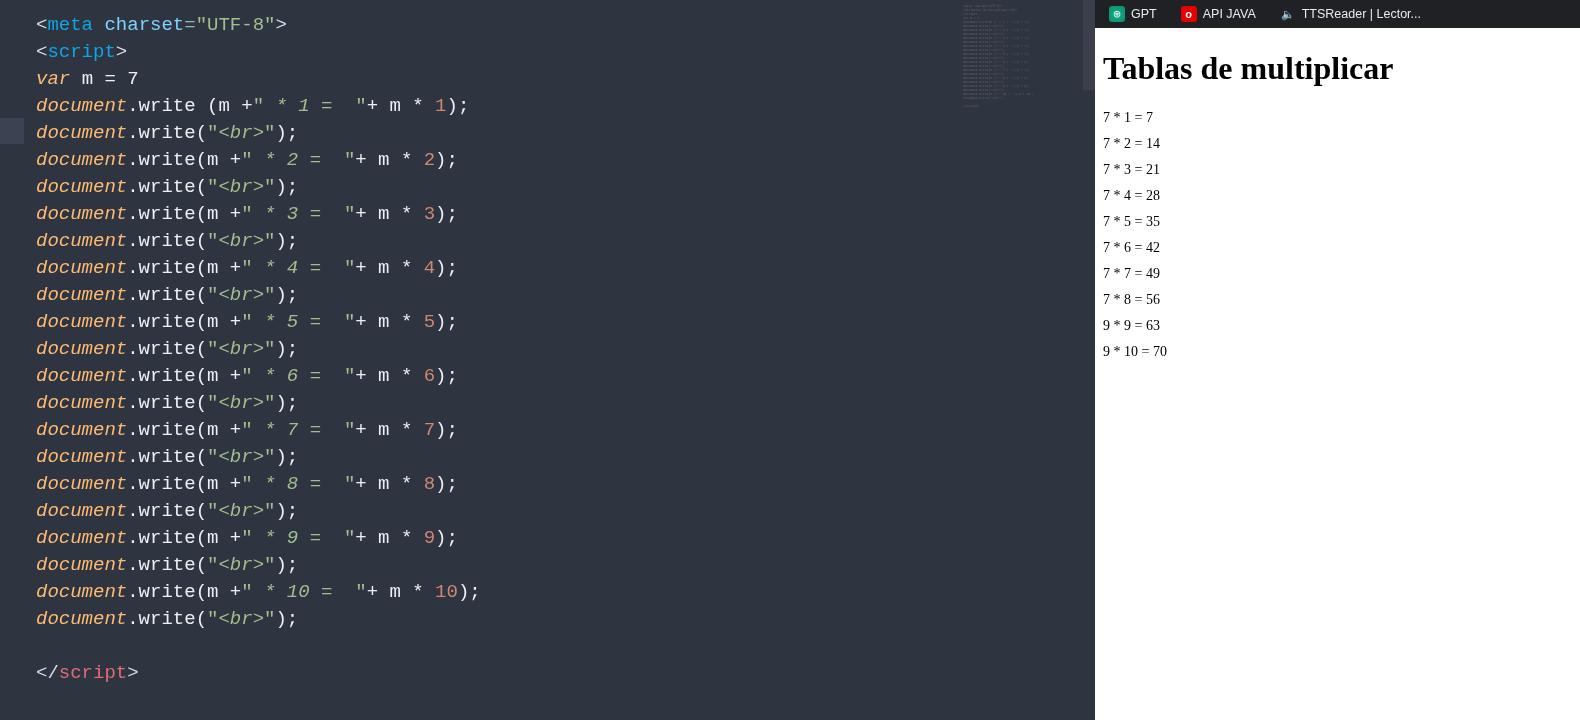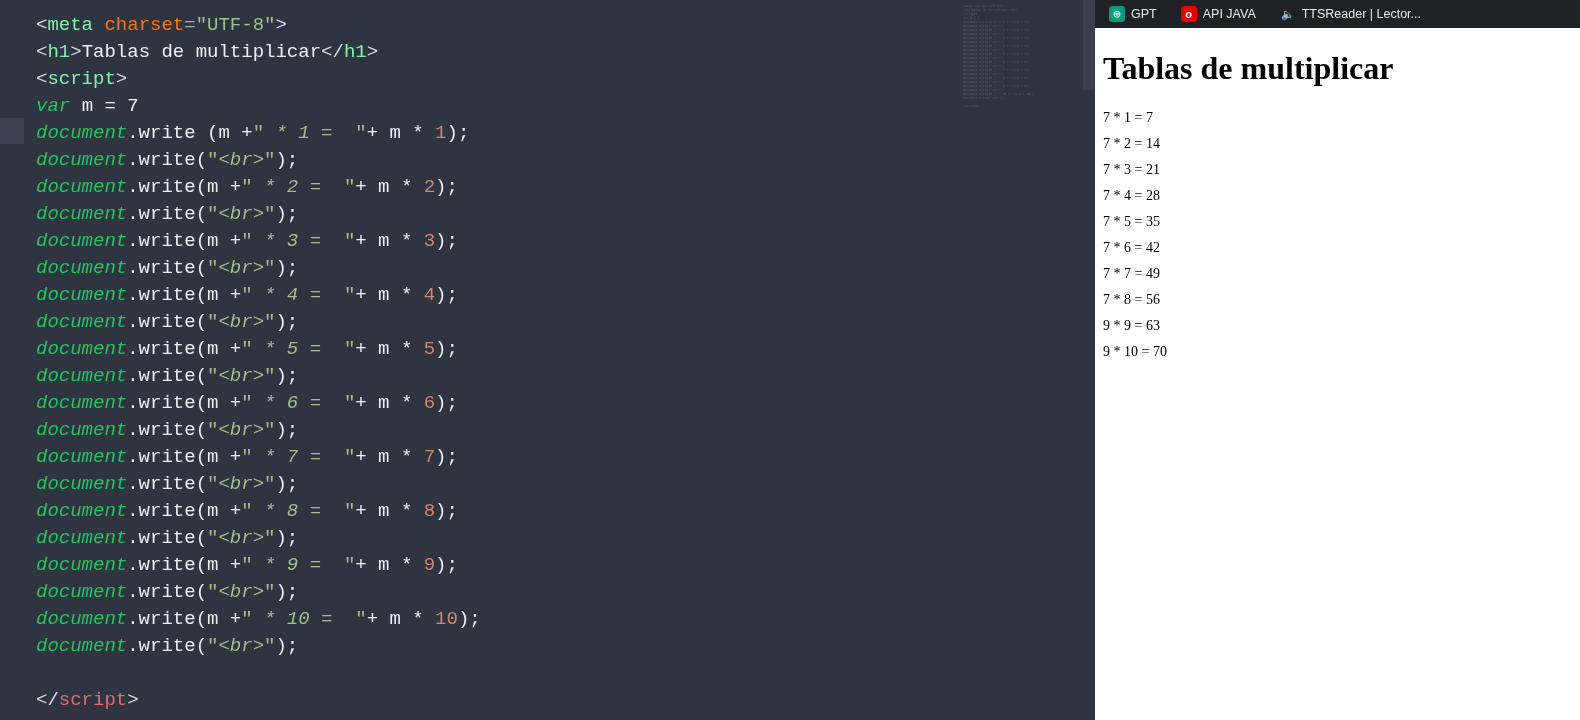--- a/index.html
+++ b/index.html
@@ -35,27 +35,27 @@
     pointer-events:none;
   }
   .scroll-slice {
     position:absolute; right:0; top:0; width:12px; height:720px;
     background:#2e3440;
   }
   .scroll-thumb {
     position:absolute; right:0; top:0; width:12px; height:90px;
     background:rgba(255,255,255,.06);
   } 
-  .code .tag { color:#86efac; font-style:normal; }
-  .code .attr{ color:#f97316; font-style:normal; }
+  .code .tag { color:#0ea5e9; font-style:normal; }
+  .code .attr{ color:#7dd3fc; font-style:normal; }
   .code .str { color:#a3be8c; font-style:normal; }
   .code .str-i { color:#a3be8c; font-style:italic; }
   .code .txt { color:#eceff4; font-style:normal;}
-  .code .var { color:#22c55e; }       
-  .code .doc { color:#22c55e; }       
+  .code .var { color:#fdba74; }       
+  .code .doc { color:#fdba74; }       
   .code .num { color:#d08770; font-style:normal;}
   .code .id  { color:#eceff4; font-style:normal;margin-top:44px;}
   .code .ang { color:#d8dee9; font-style:normal;}
   .code .op  { color:#8fbcbb; font-style:normal;}
   .code .scriptc { color:#e06c75; font-style:normal;}
   .code .rowline { white-space:pre; }
   .code { font-style:italic; }
 
   
   .preview-pane {
@@ -98,21 +98,20 @@
 </head>
 <body>
 
 <div class="editor-pane">
   <div class="editor-gutter">
     <div class="gutter-mark"></div>
   </div>
 
   <div class="code">
     <div class="rowline"><span class="ang">&lt;</span><span class="tag">meta</span> <span class="attr">charset</span><span class="op">=</span><span class="str">"</span><span class="str">UTF-8</span><span class="str">"</span><span class="ang">&gt;</span></div>
-    <div class="rowline"><span class="ang">&lt;</span><span class="tag">h1</span><span class="ang">&gt;</span><span class="txt">Tablas de multiplicar</span><span class="ang">&lt;/</span><span class="tag">h1</span><span class="ang">&gt;</span></div>
     <div class="rowline"><span class="ang">&lt;</span><span class="tag">script</span><span class="ang">&gt;</span></div>
     <div class="rowline"><span class="var">var</span> <span class="id">m = 7</span></div>
 
     <div id="code-mul-container">
         <div class="rowline"><span class="doc">document</span><span class="txt">.write (m +</span><span class="str">"</span><span class="str-i"> * 1 =  </span><span class="str">"</span><span class="txt">+ m * </span><span class="num">1</span><span class="txt">);</span></div>
         <div class="rowline"><span class="doc">document</span><span class="txt">.write(</span><span class="str">"</span><span class="str-i">&lt;br&gt;</span><span class="str">"</span><span class="txt">);</span></div>
         <div class="rowline"><span class="doc">document</span><span class="txt">.write(m +</span><span class="str">"</span><span class="str-i"> * 2 =  </span><span class="str">"</span><span class="txt">+ m * </span><span class="num">2</span><span class="txt">);</span></div>
         <div class="rowline"><span class="doc">document</span><span class="txt">.write(</span><span class="str">"</span><span class="str-i">&lt;br&gt;</span><span class="str">"</span><span class="txt">);</span></div>
         <div class="rowline"><span class="doc">document</span><span class="txt">.write(m +</span><span class="str">"</span><span class="str-i"> * 3 =  </span><span class="str">"</span><span class="txt">+ m * </span><span class="num">3</span><span class="txt">);</span></div>
         <div class="rowline"><span class="doc">document</span><span class="txt">.write(</span><span class="str">"</span><span class="str-i">&lt;br&gt;</span><span class="str">"</span><span class="txt">);</span></div>

